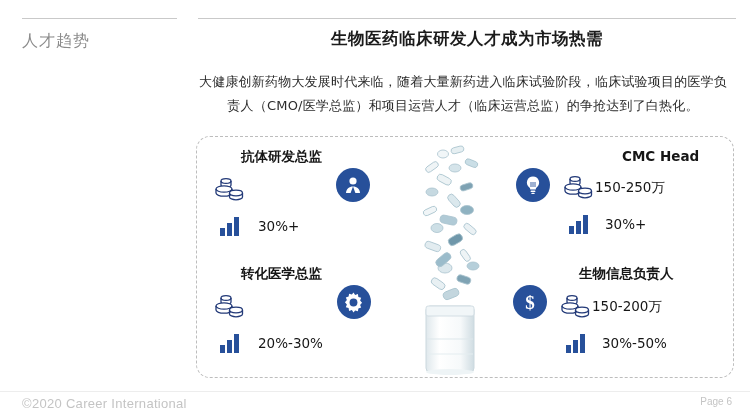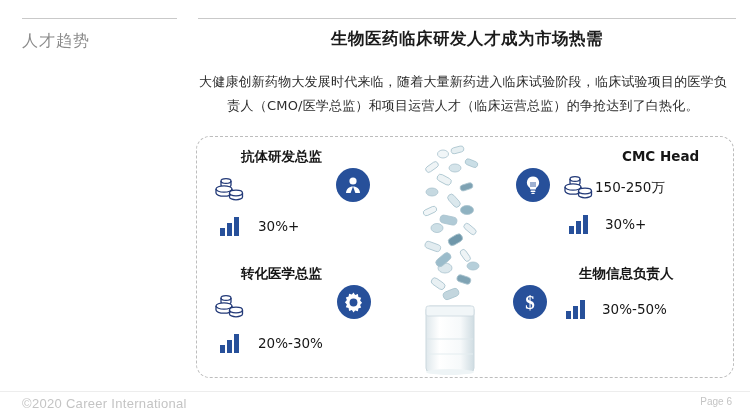--- a/index.html
+++ b/index.html
@@ -336,20 +336,33 @@
 </div>
 
 <div class="quad quad-right" id="quad-br">
   <div class="badge">
     <svg width="22" height="22" viewBox="0 0 22 22">
       <text x="11" y="17.5" text-anchor="middle" font-family="'Liberation Serif', serif" font-size="19" font-weight="bold" fill="#ffffff">$</text>
     </svg>
   </div>
   <div class="quad-text">
     <div class="role-title">生物信息负责人</div>
+    <div class="metric-row salary-row">
+      <svg class="coin-icon" viewBox="0 0 30 28">
+        <g fill="none" stroke="#233a78" stroke-width="1.3">
+          <ellipse cx="11" cy="5" rx="5" ry="2.4" fill="#fff"></ellipse>
+          <path d="M6 5v4c0 1.3 2.2 2.4 5 2.4s5-1.1 5-2.4V5"></path>
+          <ellipse cx="9" cy="13" rx="8" ry="3.2" fill="#fff"></ellipse>
+          <path d="M1 13v4c0 1.8 3.6 3.2 8 3.2s8-1.4 8-3.2v-4"></path>
+          <ellipse cx="21" cy="17" rx="6.5" ry="2.8" fill="#fff"></ellipse>
+          <path d="M14.5 17v4c0 1.5 2.9 2.8 6.5 2.8s6.5-1.3 6.5-2.8v-4"></path>
+        </g>
+      </svg>
+      <span class="metric-value">150-200万</span>
+    </div>
     <div class="metric-row growth-row">
       <svg class="bar-icon" viewBox="0 0 22 22">
         <rect x="1" y="13" width="5" height="8" fill="#27509a"></rect>
         <rect x="8" y="8" width="5" height="13" fill="#27509a"></rect>
         <rect x="15" y="2" width="5" height="19" fill="#27509a"></rect>
       </svg>
       <span class="metric-value">30%-50%</span>
     </div>
   </div>
 </div>

